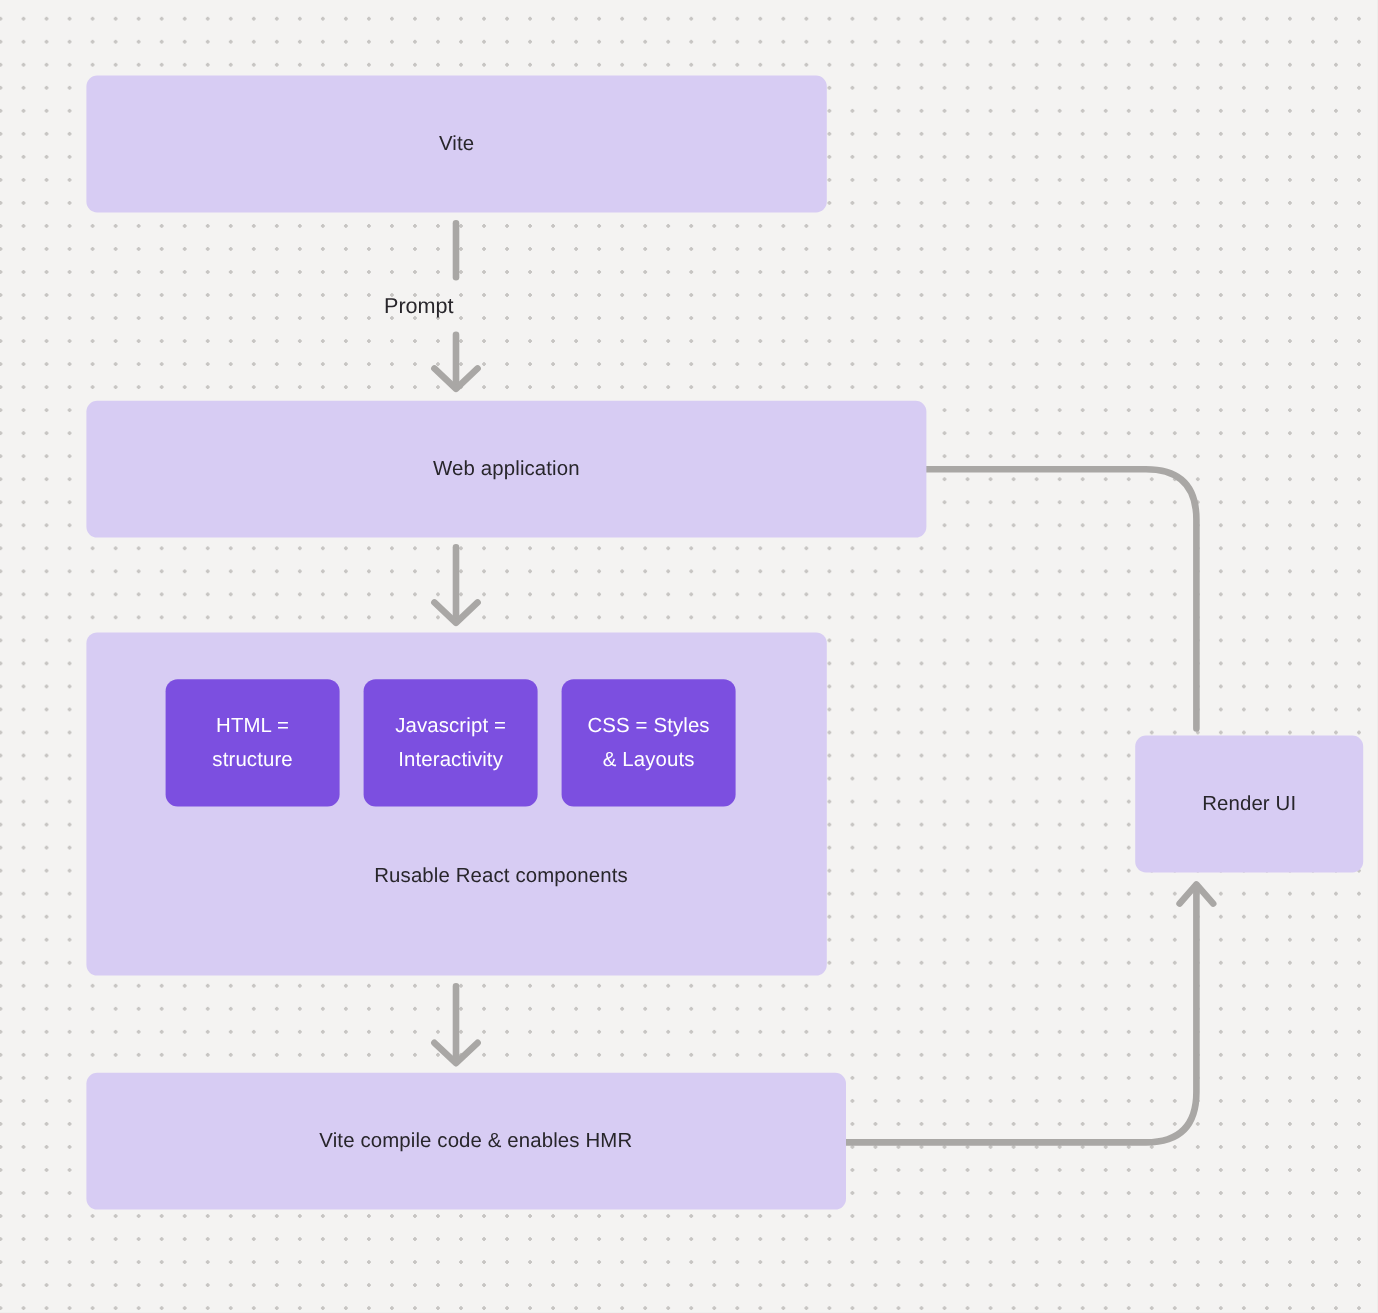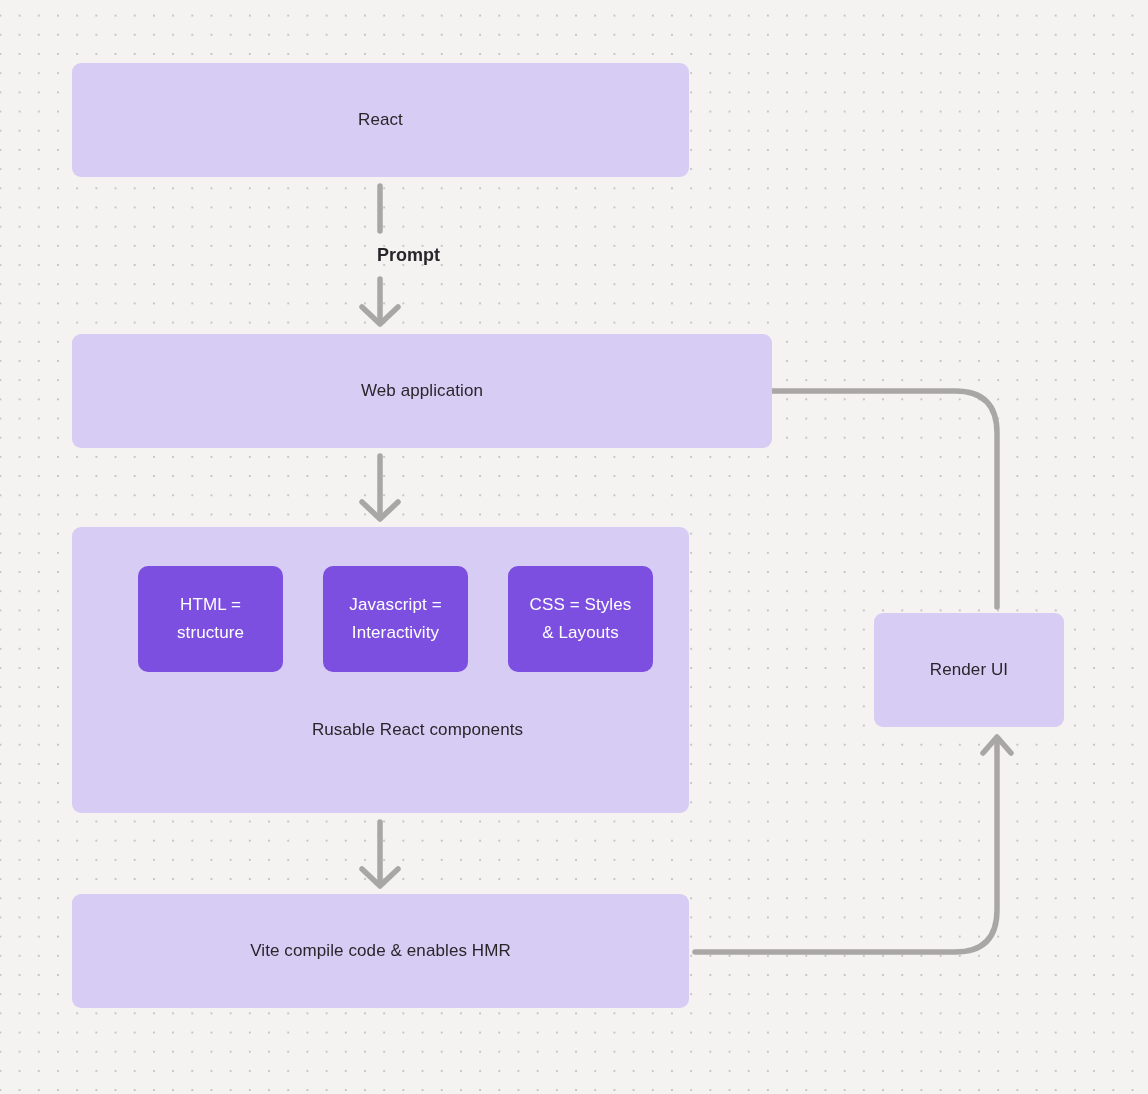--- a/index.html
+++ b/index.html
@@ -38,27 +38,27 @@
     display: flex;
     align-items: center;
     justify-content: center;
     color: #28262b;
     font-size: 17px;
     letter-spacing: 0.1px;
   }
   .node-user          { left: 72px;  top: 63px;  width: 617px; height: 114px; }
   .node-web-app       { left: 72px;  top: 334px; width: 700px; height: 114px; }
   .node-group         { left: 72px;  top: 527px; width: 617px; height: 286px; display: block; }
-  .node-vite          { left: 72px;  top: 894px; width: 617px; height: 114px; }
-  .node-render-ui     { left: 874px; top: 613px; width: 190px; height: 114px; }
+  .node-vite          { left: 72px;  top: 894px; width: 617px; height: 114px; padding-left: 16px; }
+  .node-render-ui     { left: 946px; top: 613px; width: 190px; height: 114px; }
   .cards {
     position: absolute;
     left: 66px; top: 39px;
     display: flex;
-    gap: 40px;
+    gap: 20px;
     justify-content: flex-end;
   }
   .card {
     width: 145px;
     height: 106px;
     background: #7c4fe0;
     border-radius: 10px;
     display: flex;
     align-items: center;
     justify-content: center;
@@ -75,24 +75,23 @@
     width: 691px;
     text-align: center;
     color: #28262b;
     font-size: 17px;
     line-height: 26px;
   }
   .edge-label {
     position: absolute;
     left: 320px; top: 245px;
     width: 120px;
-    text-align: right;
+    text-align: left;
     color: #28262b;
     font-size: 18px;
-    font-weight: bold;
   }
 </style>
 </head>
 <body>
 
 <div class="canvas">
 
   <svg class="edges" viewBox="0 0 1148 1094" xmlns="http://www.w3.org/2000/svg">
 
     <path d="M380 186 L380 231"></path>
@@ -106,21 +105,21 @@
     <path d="M362 869 L380 886 L398 869"></path>
 
     <path d="M695 952 L955 952 Q997 952 997 910 L997 743"></path>
     <path d="M983 753 L997 737 L1011 753"></path>
 
     <path d="M997 607 L997 433 Q997 391 955 391 L707 391"></path>
     <path d="M713 375 L696 391 L713 407"></path>
   </svg>
 
   <div class="node node-user">
-    <span>React</span>
+    <span>Vite</span>
   </div>
 
   <div class="edge-label">Prompt</div>
 
   <div class="node node-web-app">
     <span>Web application</span>
   </div>
 
   <div class="node node-group">
     <div class="cards">

